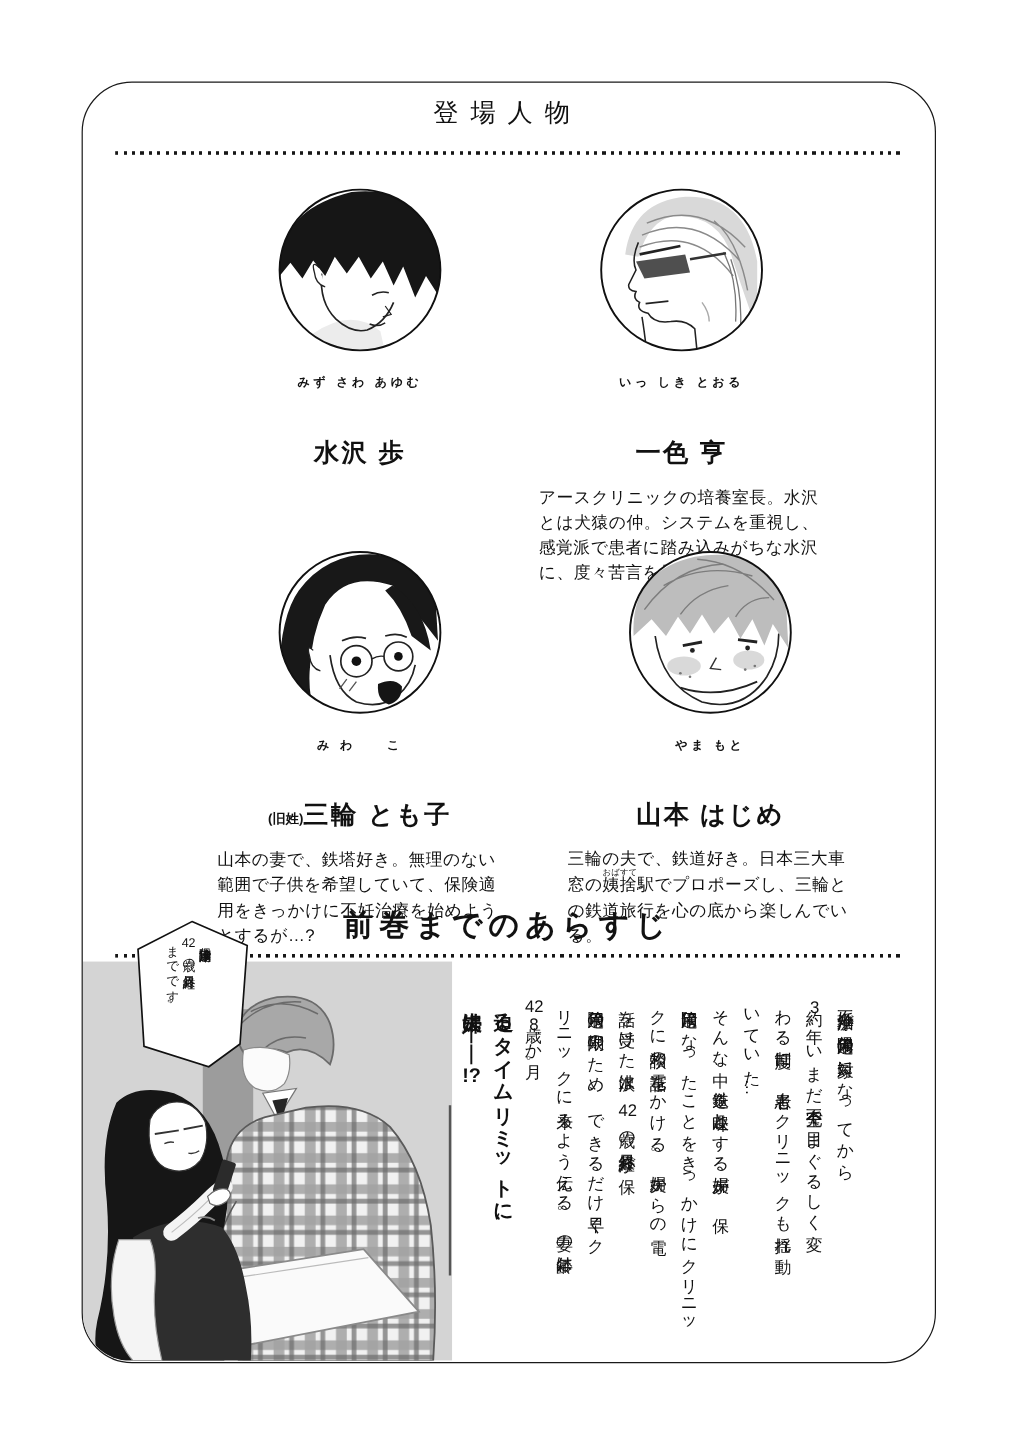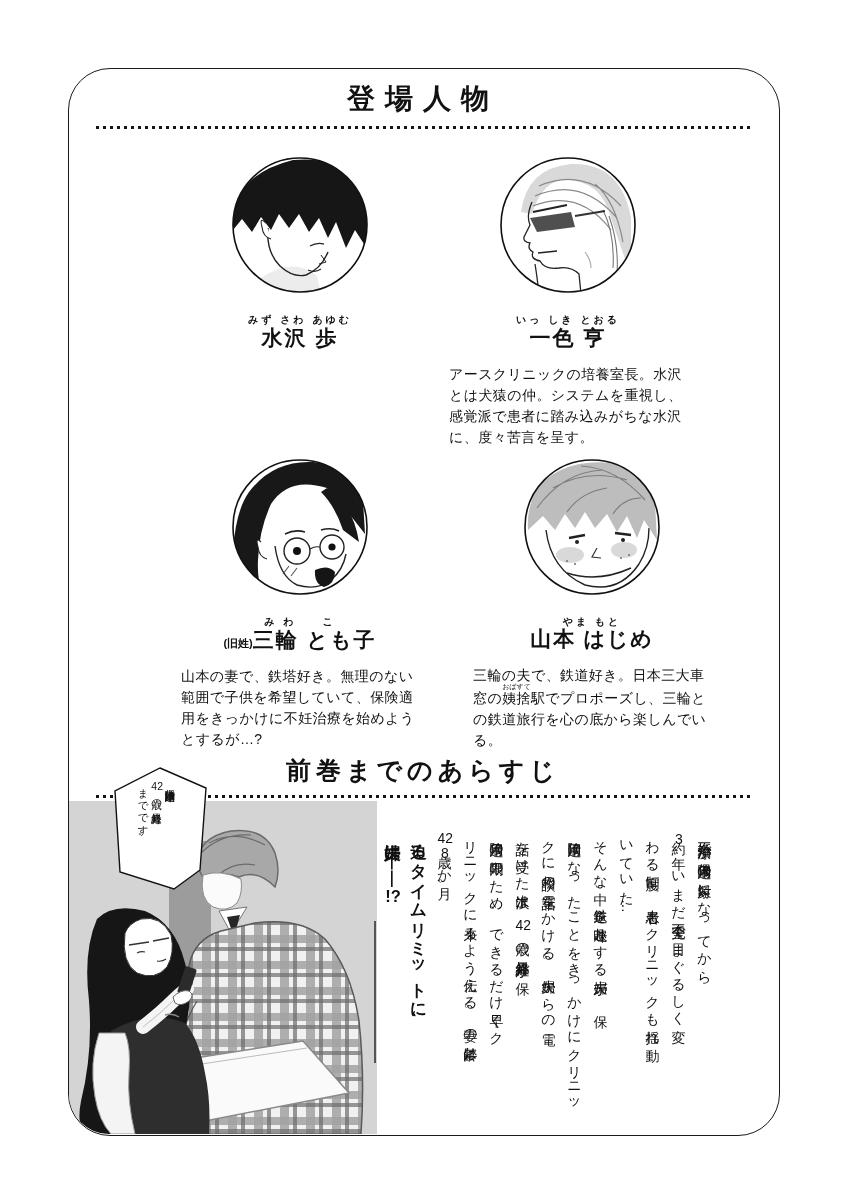--- a/index.html
+++ b/index.html
@@ -1,33 +1,33 @@
 <!DOCTYPE html>
 <html><head>
 <meta charset="utf-8">
 <style>
   html,body{margin:0;padding:0;background:#fff;}
   .page{position:relative;width:847px;height:1200px;background:#fff;overflow:hidden;
         font-family:"Liberation Sans","DejaVu Sans",sans-serif;color:#111;}
   .frame{position:absolute;left:68px;top:68px;width:710px;height:1066px;
          border:1.5px solid #1a1a1a;border-radius:42px;background:#fff;}
   .page-title{position:absolute;left:68px;top:80px;width:710px;text-align:center;
-              font-size:28px;font-weight:bold;letter-spacing:10px;color:#111;}
+              font-size:21px;font-weight:normal;letter-spacing:10px;color:#111;}
   .section-title{position:absolute;left:68px;top:754px;width:710px;text-align:center;
               font-size:25px;font-weight:bold;letter-spacing:5px;color:#111;}
   .dotline{position:absolute;height:3px;
            background-image:repeating-linear-gradient(to right,#161616 0 2.6px,transparent 2.6px 7px);}
   .dot1{left:96px;top:126px;width:655px;}
   .dot2{left:96px;top:795px;width:655px;z-index:1;}
   .char-cell{position:absolute;width:240px;text-align:center;}
   .c0{left:180px;top:156px;} .c1{left:448px;top:156px;}
   .c2{left:180px;top:458px;} .c3{left:472px;top:458px;font-family:Liberation Serif, serif;}
   .portrait{width:138px;height:138px;margin:0 auto;display:block;}
   .furigana{margin-top:20px;font-size:10px;font-weight:bold;letter-spacing:3px;line-height:11px;}
-  .char-name{font-size:21px;font-weight:bold;letter-spacing:2px;line-height:25px;white-space:nowrap;}
+  .char-name{font-size:21px;font-weight:bold;letter-spacing:2px;line-height:25px;white-space:nowrap;margin-top:40px;}
   .name-prefix{font-size:11px;font-weight:bold;letter-spacing:0;}
   .char-desc{margin-top:10px;font-size:14px;line-height:21px;letter-spacing:0.4px;
              text-align:left;width:238px;margin-left:auto;margin-right:auto;}
   .char-desc rt{font-size:7px;letter-spacing:0;}
   
   .panel{position:absolute;left:69px;top:801px;width:308px;height:333px;z-index:0;
          border-bottom-left-radius:40px;overflow:hidden;}
   .synopsis{position:absolute;top:831px;right:129px;height:292px;z-index:2;
             writing-mode:vertical-rl;font-size:14px;line-height:26px;letter-spacing:1px;color:#111;}
   .synopsis .bold-line{font-weight:bold;font-size:16.5px;}

